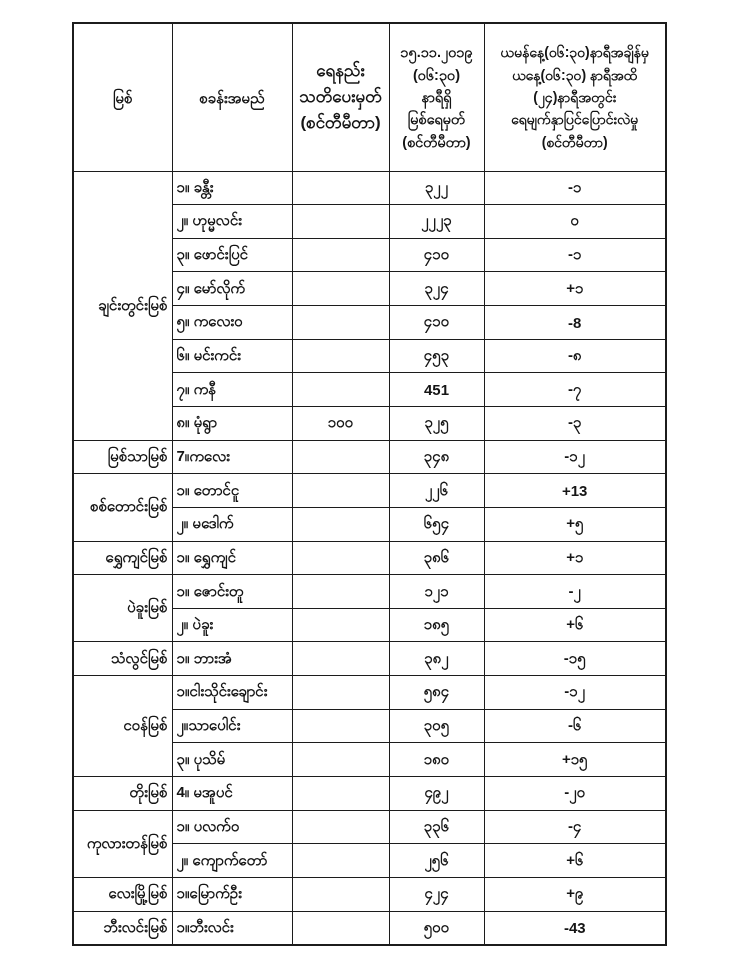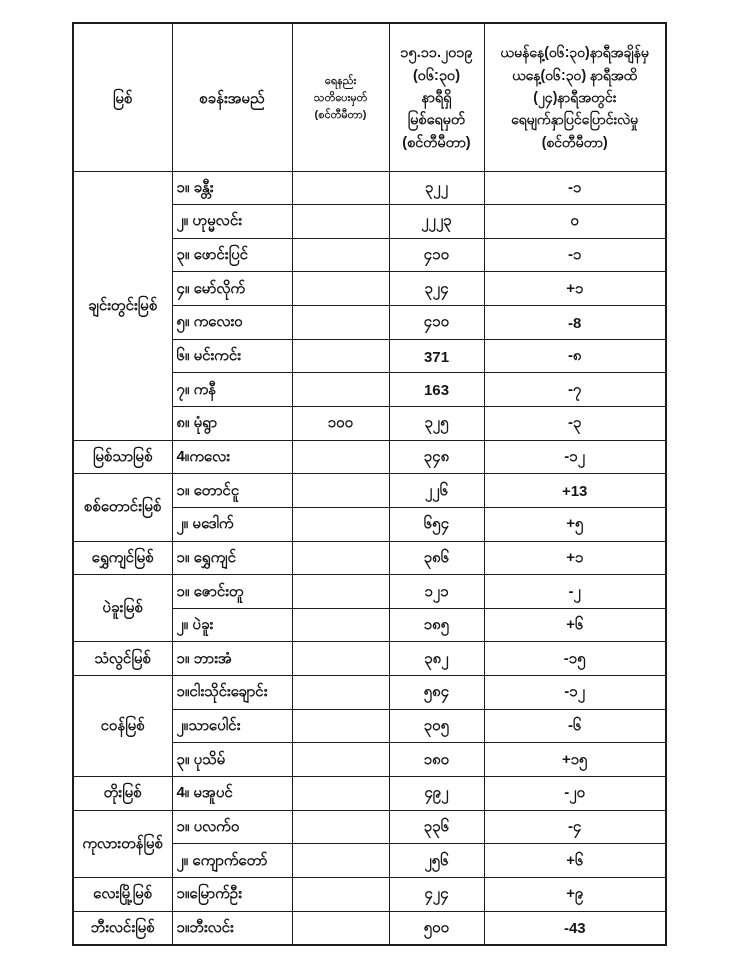--- a/index.html
+++ b/index.html
@@ -44,27 +44,27 @@
   
   table.river-table { border: 2px solid #1c1c1c; }
 
   thead tr { height: 148px; }
   thead th {
     text-align: center;
     font-weight: 600;
     white-space: pre-line;
     line-height: 1.55;
   }
-  th.h-warning { font-size: 11px; }
+  th.h-warning { font-size: 17px; }
   th.h-level   { font-size: 14.5px; }
   th.h-change  { font-size: 14px; line-height: 1.6; border-radius: 14px; }
 
   tbody td { height: 30.65px; }
   td.river-cell {
-    text-align: center;
+    text-align: right;
     padding-left: 6px;
     font-size: 15px;
     white-space: nowrap;
   }
   td.station-cell {
     text-align: left;
     padding-left: 7px;
     white-space: nowrap;
   }
   td.warning-cell,
@@ -134,38 +134,38 @@
         </tr>
         <tr>
           <td class="station-cell">၅။ ကလေးဝ</td>
           <td class="warning-cell"></td>
           <td class="level-cell">၄၁၀</td>
           <td class="change-cell">-8</td>
         </tr>
         <tr>
           <td class="station-cell">၆။ မင်းကင်း</td>
           <td class="warning-cell"></td>
-          <td class="level-cell">371</td>
+          <td class="level-cell">၄၅၃</td>
           <td class="change-cell">-၈</td>
         </tr>
         <tr>
           <td class="station-cell">၇။ ကနီ</td>
           <td class="warning-cell"></td>
-          <td class="level-cell">163</td>
+          <td class="level-cell">451</td>
           <td class="change-cell">-၇</td>
         </tr>
         <tr>
           <td class="station-cell">၈။ မုံရွာ</td>
           <td class="warning-cell">၁၀၀</td>
           <td class="level-cell">၃၂၅</td>
           <td class="change-cell">-၃</td>
         </tr>
         <tr class="group-start">
           <td rowspan="1" class="river-cell">မြစ်သာမြစ်</td>
-          <td class="station-cell">4။ကလေး</td>
+          <td class="station-cell">7။ကလေး</td>
           <td class="warning-cell"></td>
           <td class="level-cell">၃၄၈</td>
           <td class="change-cell">-၁၂</td>
         </tr>
         <tr class="group-start">
           <td rowspan="2" class="river-cell">စစ်တောင်းမြစ်</td>
           <td class="station-cell">၁။ တောင်ငူ</td>
           <td class="warning-cell"></td>
           <td class="level-cell">၂၂၆</td>
           <td class="change-cell">+13</td>

